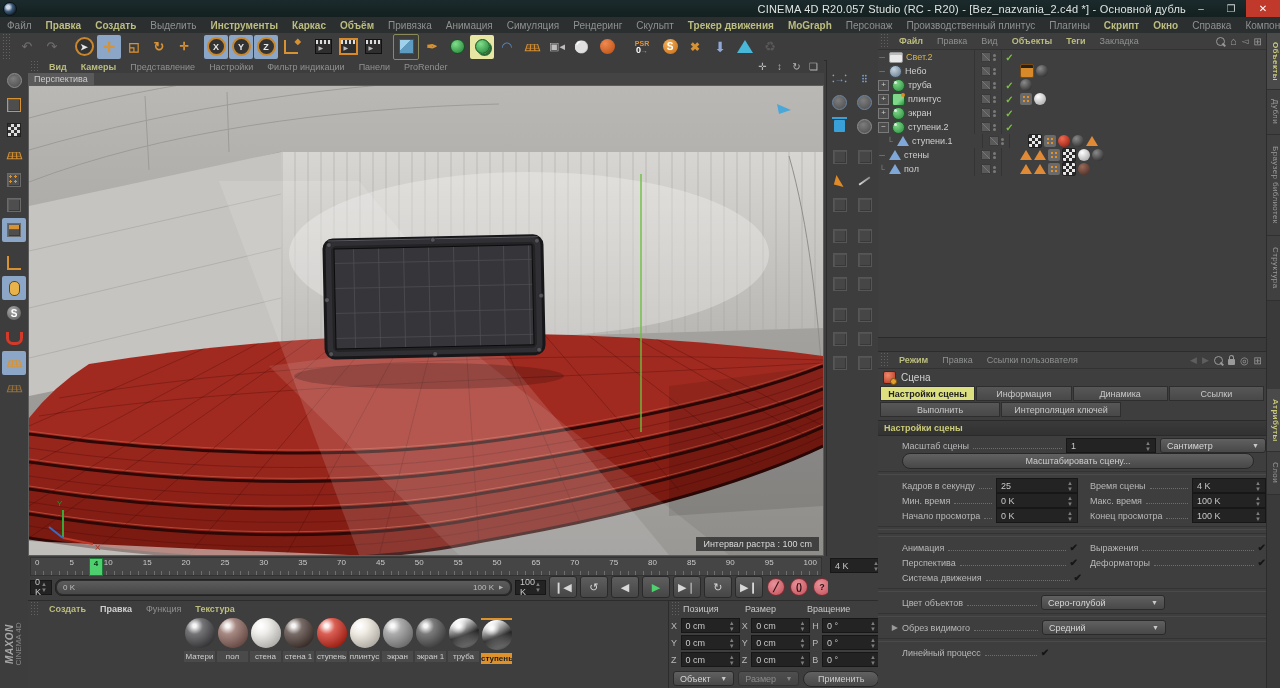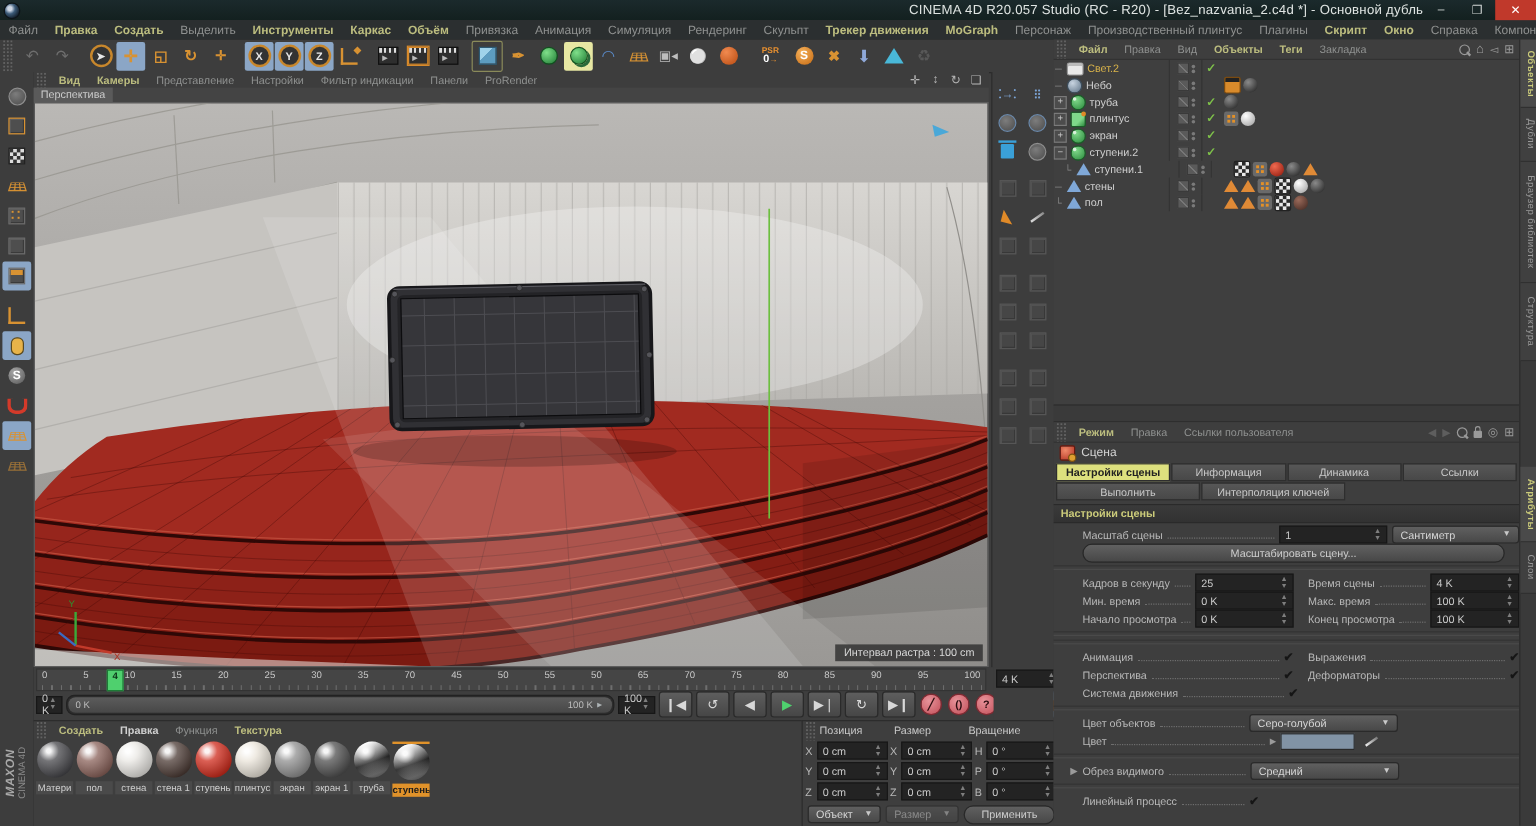--- a/index.html
+++ b/index.html
@@ -94,21 +94,21 @@
   .pbtn.green{color:#4fd06e;}
   .rbtn{width:20px;height:20px;display:flex;align-items:center;justify-content:center;flex:none;}
   .rc{width:16px;height:16px;border-radius:50%;background:radial-gradient(circle at 38% 32%,#e8939a,#c14e58);border:1px solid #7e2a32;color:#2c0d10;font-size:9px;font-weight:bold;display:flex;align-items:center;justify-content:center;}
   .kbtn{width:22px;height:20px;background:#8ba6c6;border:1px solid #5a7390;border-radius:2px;display:flex;align-items:center;justify-content:center;color:#b05e14;font-weight:bold;font-size:11px;flex:none;}
   .pcirc{width:13px;height:13px;border:2px solid #2e2e2e;border-radius:50%;color:#2e2e2e;font-size:9px;font-weight:bold;display:flex;align-items:center;justify-content:center;}
   .dots9{width:12px;height:12px;background-image:radial-gradient(#333 35%,transparent 40%);background-size:4px 4px;}
   .film{width:14px;height:18px;background:#b87c2a;border:1px solid #222;background-image:repeating-linear-gradient(0deg,#3a2a10 0 3px,transparent 3px 6px);}
   
   .matman{left:28px;top:600px;width:640px;height:88px;background:#3e3e3e;border-top:1px solid #2c2c2c;}
   .mmenu{height:15px;display:flex;align-items:center;font-size:9px;}
-  .mats{display:flex;gap:2px;padding:2px 2px;}
+  .mats{display:flex;gap:2px;padding:2px 2px;justify-content:center;}
   .mat{width:31px;display:flex;flex-direction:column;align-items:center;}
   .mat .sph{width:30px;height:30px;border-radius:50%;position:relative;background:#888;}
   .mat .sph::before{content:"";position:absolute;inset:0;border-radius:50%;background:radial-gradient(circle at 32% 26%,rgba(255,255,255,.95) 6%,rgba(255,255,255,.25) 28%,rgba(0,0,0,.25) 78%);}
   .mat .sph.chrome{background:linear-gradient(160deg,#fdfdfd 12%,#9a9a9a 30%,#1b1b1b 55%,#777 82%) !important;}
   .mat .lbl{width:100%;margin-top:3px;background:#4a4a4a;color:#cfcfcf;font-size:8px;text-align:center;height:11px;line-height:11px;overflow:hidden;white-space:nowrap;}
   .mat.sel .lbl{background:#e0922a;color:#1c1c1c;font-weight:bold;}
   .mat.sel{border-top:2px solid #e0922a;}
   
   .coords{left:668px;top:600px;width:212px;height:88px;background:#3e3e3e;border-top:1px solid #2c2c2c;border-left:1px solid #2c2c2c;font-size:9px;}
   .chead{display:flex;height:16px;align-items:center;color:#c8c8c8;}
@@ -1124,27 +1124,20 @@
     </div>
     <div class="grp-div"></div>
     <div class="arow">
       <span class="alabel">Цвет объектов</span>
         <span class="lead" style="max-width:70px"></span>
       <div class="dd" style="width:110px">
           <span>Серо-голубой</span>
           <span class="carat">▼</span>
         </div>
     </div>
-    <div class="arow">
-      <span class="alabel">Цвет</span>
-        <span class="lead" style="max-width:128px"></span>
-      <span style="color:#9a9a9a;font-size:7px;margin-right:3px">▶</span>
-      <span class="swatch"></span>
-      <span class="pen-ic"></span>
-    </div>
     <div class="grp-div"></div>
     <div class="arow">
       <span class="exp">▶</span>
       <span class="alabel">Обрез видимого</span>
         <span class="lead" style="max-width:64px"></span>
       <div class="dd" style="width:110px">
           <span>Средний</span>
           <span class="carat">▼</span>
         </div>
     </div>

